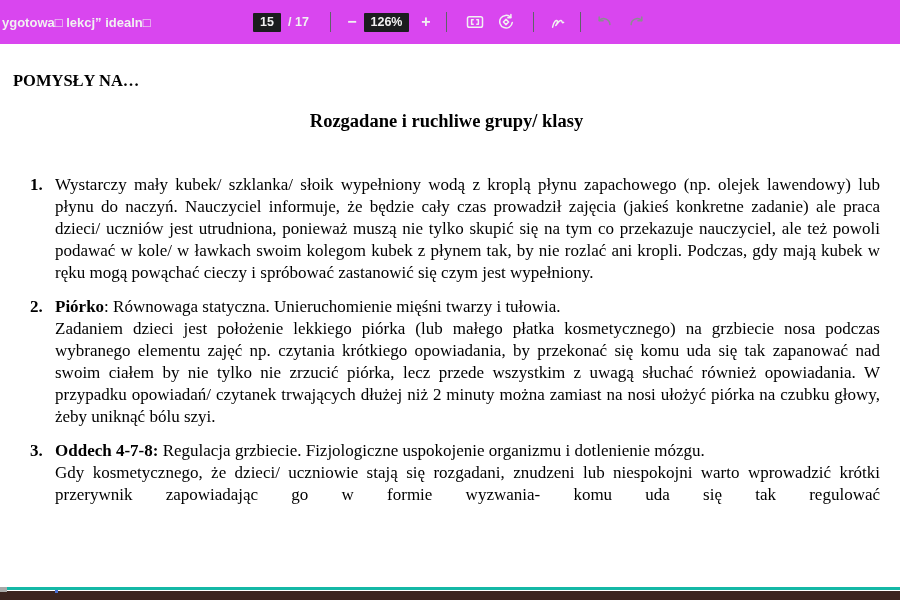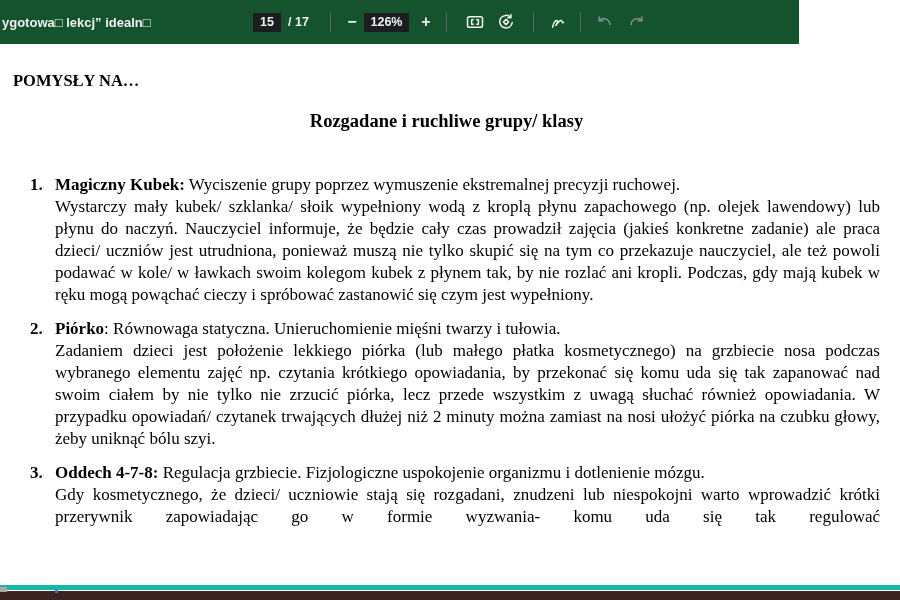--- a/index.html
+++ b/index.html
@@ -1,22 +1,22 @@
 <!DOCTYPE html>
 <html><head>
 <meta charset="utf-8">
 <style>
   * { margin:0; padding:0; box-sizing:border-box; }
   html,body { width:900px; height:600px; overflow:hidden; background:#fff; }
   body { position:relative; font-family:"Liberation Sans", sans-serif; }
 
   
   .toolbar {
-    position:absolute; top:0; left:0; width:799px; height:44px;
-    background:#14532d; z-index:5;
+    position:absolute; top:0; left:0; width:900px; height:44px;
+    background:#d946ef; z-index:5;
   }
   .tb-abs { position:absolute; top:0; height:44px; display:flex; align-items:center; }
   .tb-title {
     left:2px; color:#f1f1f1; font-size:13px; font-weight:bold;
     white-space:nowrap; overflow:hidden; max-width:230px;
   }
   .pagebox, .zoombox {
     background:#1b1d1e; color:#f1f1f1; font-size:12.5px; font-weight:bold;
     height:19px; display:flex; align-items:center; justify-content:center;
     border-radius:1px;
@@ -29,21 +29,21 @@
     color:#f1f1f1; font-size:16px; font-weight:bold; cursor:default;
     width:24px; height:24px; display:flex; align-items:center; justify-content:center;
   }
   .tb-icon { width:22px; height:22px; display:flex; align-items:center; justify-content:center; }
   .tb-icon svg { display:block; }
 
   
   .page {
     position:absolute; top:44px; left:0; width:900px; height:546px;
     background:#ffffff; overflow:hidden;
-    border-bottom:5px solid #14b8a6;
+    border-bottom:3px solid #14b8a6;
   }
   .doc {
     padding:26px 20px 0 13px;
     font-family:"Liberation Serif", serif;
     font-size:17px; line-height:22px; color:#000;
   }
   .doc-header { font-weight:bold; font-size:16.5px; }
   .doc-title  { font-weight:bold; font-size:18.5px; text-align:center; margin-top:18px; }
   .list { margin-top:42px; }
   .item { position:relative; padding-left:42px; margin-bottom:12px; }
@@ -148,23 +148,20 @@
 <div class="page">
   <div class="doc">
 
     <div class="doc-header">POMYSŁY NA…</div>
     <div class="doc-title">Rozgadane i ruchliwe grupy/ klasy</div>
 
     <div class="list">
 
       <div class="item">
         <span class="item-num">1.</span>
-        <div class="item-lead">
-          <b>Magiczny Kubek:</b><span> Wyciszenie grupy poprzez wymuszenie ekstremalnej precyzji ruchowej.</span>
-        </div>
         <div class="item-body">Wystarczy mały kubek/ szklanka/ słoik wypełniony wodą z kroplą płynu zapachowego (np. olejek lawendowy) lub płynu do naczyń. Nauczyciel informuje, że będzie cały czas prowadził zajęcia (jakieś konkretne zadanie) ale praca dzieci/ uczniów jest utrudniona, ponieważ muszą nie tylko skupić się na tym co przekazuje nauczyciel, ale też powoli podawać w kole/ w ławkach swoim kolegom kubek z płynem tak, by nie rozlać ani kropli. Podczas, gdy mają kubek w ręku mogą powąchać cieczy i spróbować zastanowić się czym jest wypełniony.</div>
       </div>
 
       <div class="item">
         <span class="item-num">2.</span>
         <div class="item-lead">
           <b>Piórko</b><span>: Równowaga statyczna. Unieruchomienie mięśni twarzy i tułowia.</span>
         </div>
         <div class="item-body">Zadaniem dzieci jest położenie lekkiego piórka (lub małego płatka kosmetycznego) na grzbiecie nosa podczas wybranego elementu zajęć np. czytania krótkiego opowiadania, by przekonać się komu uda się tak zapanować nad swoim ciałem by nie tylko nie zrzucić piórka, lecz przede wszystkim z uwagą słuchać również opowiadania. W przypadku opowiadań/ czytanek trwających dłużej niż 2 minuty można zamiast na nosi ułożyć piórka na czubku głowy, żeby uniknąć bólu szyi.</div>
       </div>

